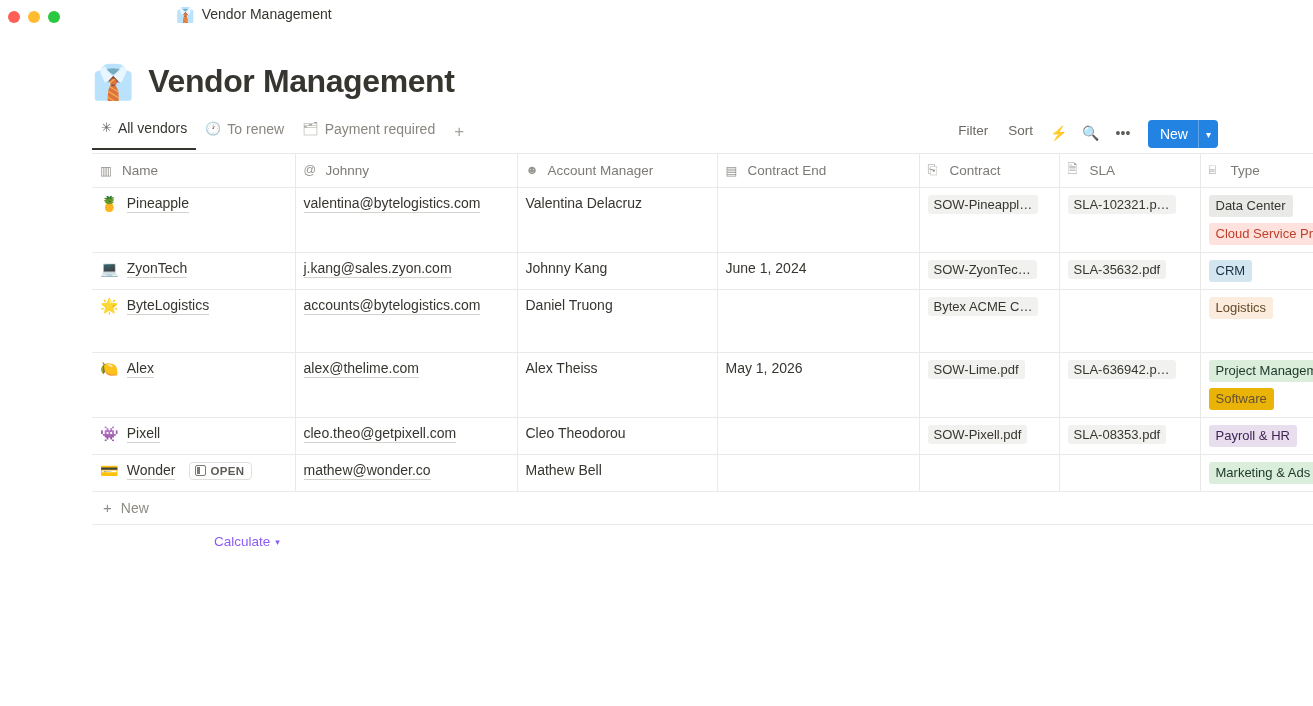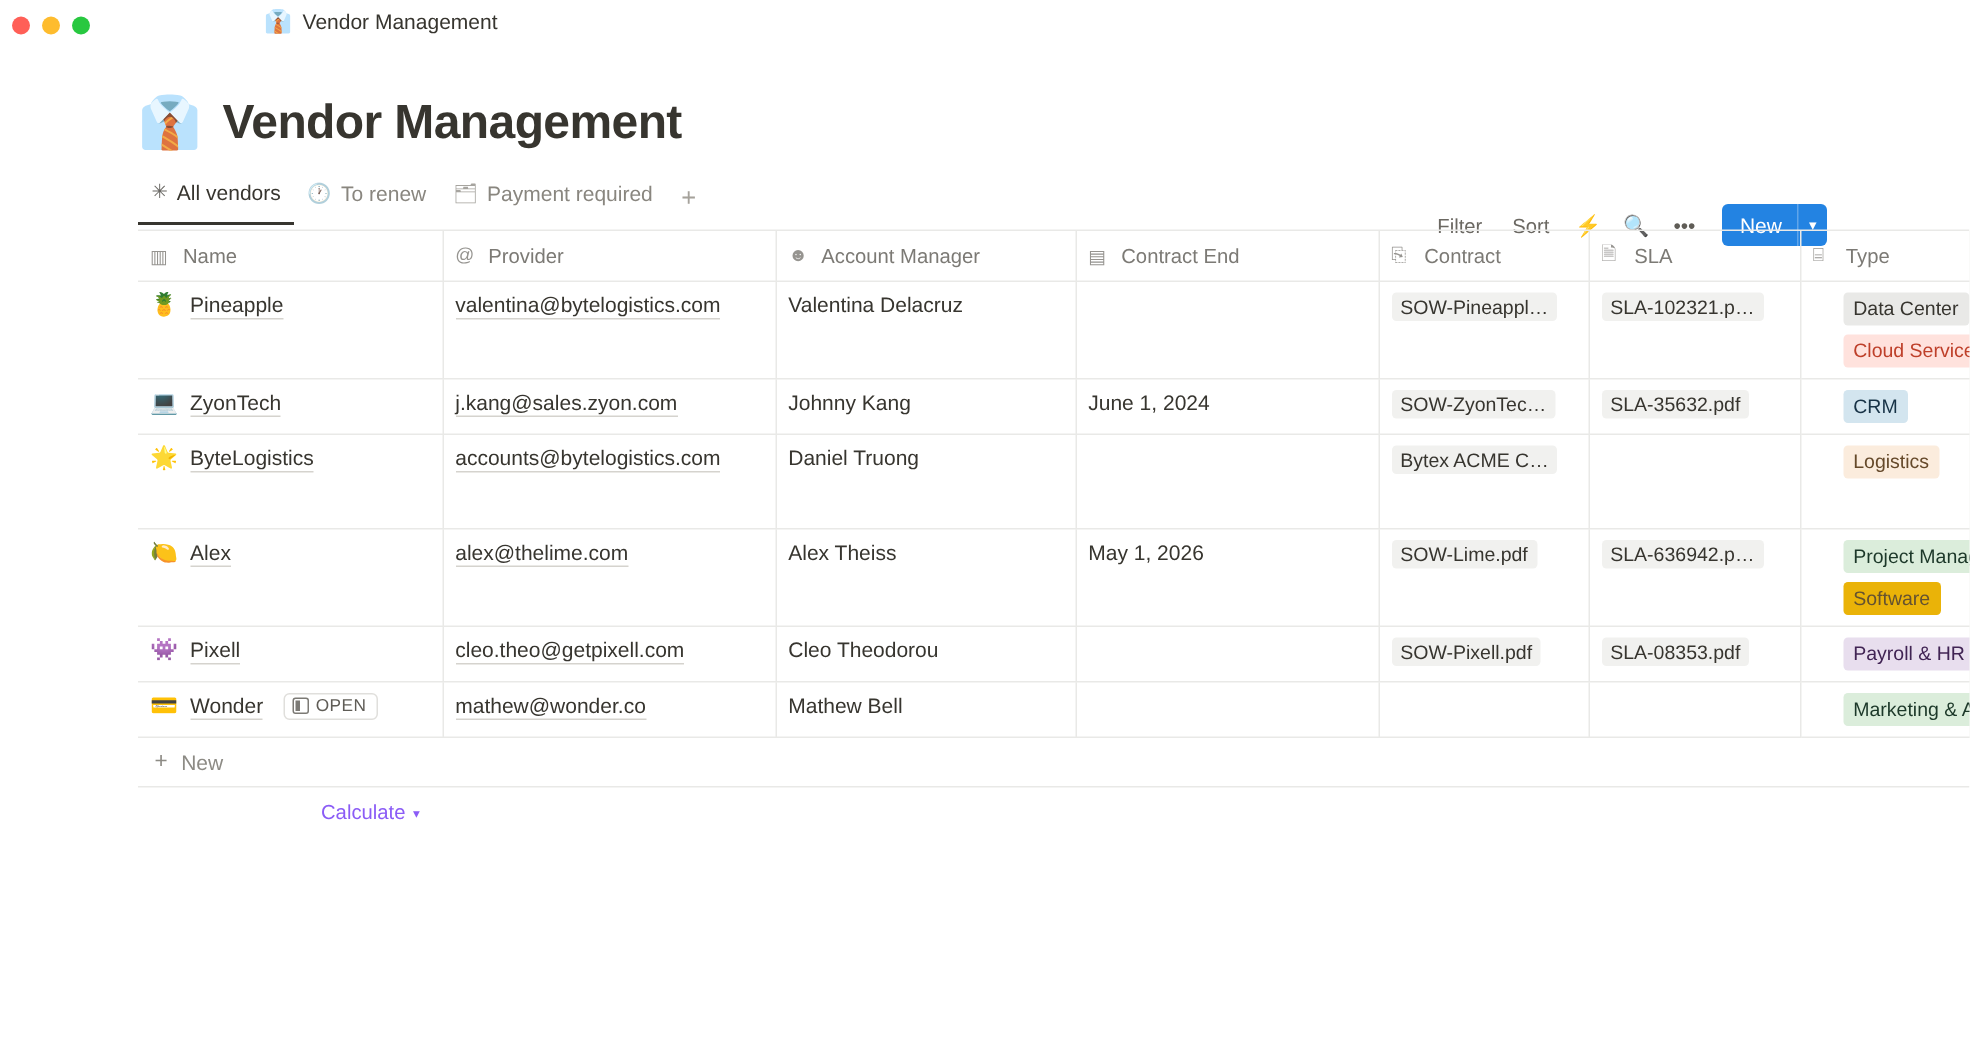--- a/index.html
+++ b/index.html
@@ -92,23 +92,23 @@
   .tab-add {
     padding: 0 10px 8px 10px;
     font-size: 17px;
     color: #a5a29b;
     cursor: pointer;
   }
 
   .tabs-actions {
     position: absolute;
     right: 95px;
-    top: 17px;
-    display: flex;
-    align-items: center;
+    top: 4px;
+    display: flex;
+    align-items: flex-start;
     gap: 6px;
     height: 34px;
   }
   .act {
     font-size: 13.5px;
     color: #6b6862;
     padding: 3px 7px;
     border-radius: 4px;
     cursor: pointer;
   }
@@ -200,41 +200,40 @@
     overflow: hidden;
     text-overflow: ellipsis;
     max-width: 100%;
   }
   .tag {
     border-radius: 3px;
     padding: 2px 7px;
     font-size: 13px;
     line-height: 18px;
     white-space: nowrap;
-    margin-left: 20px;
   }
 
   
   tr.r0 td { height: 59px; }
   tr.r1 td { height: 33px; }
   tr.r2 td { height: 63px; }
   tr.r3 td { height: 59px; }
   tr.r4 td { height: 33px; }
   tr.r5 td { height: 34px; }
 
   
   .open-btn {
     display: inline-flex;
     align-items: center;
     gap: 4px;
     border: 1px solid #e0dfdc;
     border-radius: 4px;
     background: #fff;
     font-size: 11.5px;
-    font-weight: 400;
+    font-weight: 700;
     letter-spacing: .3px;
     color: #5f5c56;
     padding: 2px 7px 2px 5px;
     margin-left: 6px;
     cursor: pointer;
   }
   .open-btn .oi {
     display:inline-block;
     width: 11px; height: 11px;
     border: 1.4px solid #7c7a75;
@@ -355,21 +354,21 @@
           <tr>
             <th>
                 <div class="th-inner">
                   <span class="th-ic">▥</span>
                   <span>Name</span>
                 </div>
               </th>
             <th>
                 <div class="th-inner">
                   <span class="th-ic">@</span>
-                  <span>Provider</span>
+                  <span>Johnny</span>
                 </div>
               </th>
             <th>
                 <div class="th-inner">
                   <span class="th-ic">☻</span>
                   <span>Account Manager</span>
                 </div>
               </th>
             <th>
                 <div class="th-inner">

